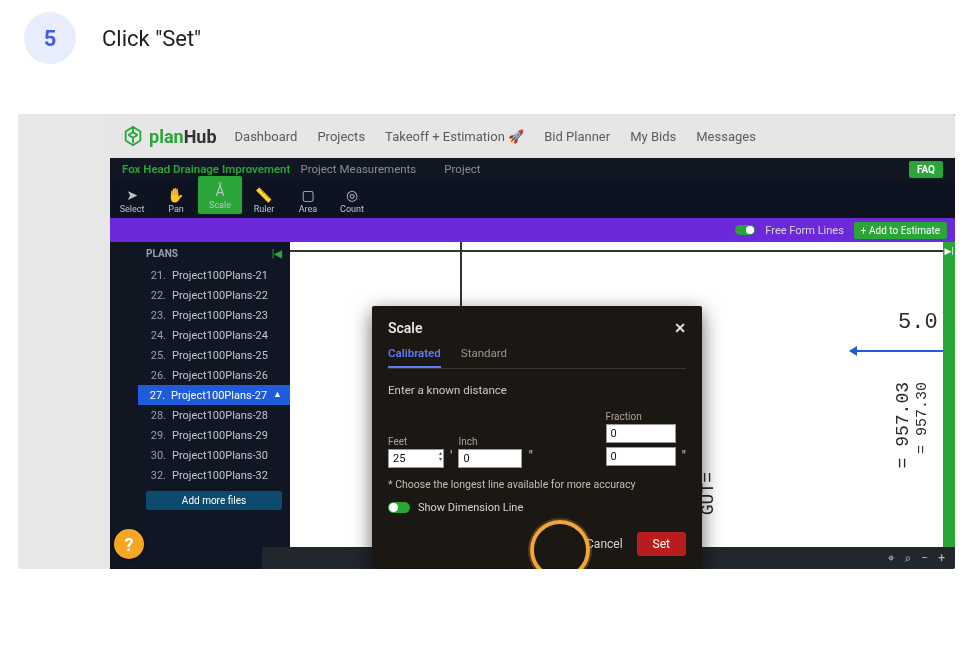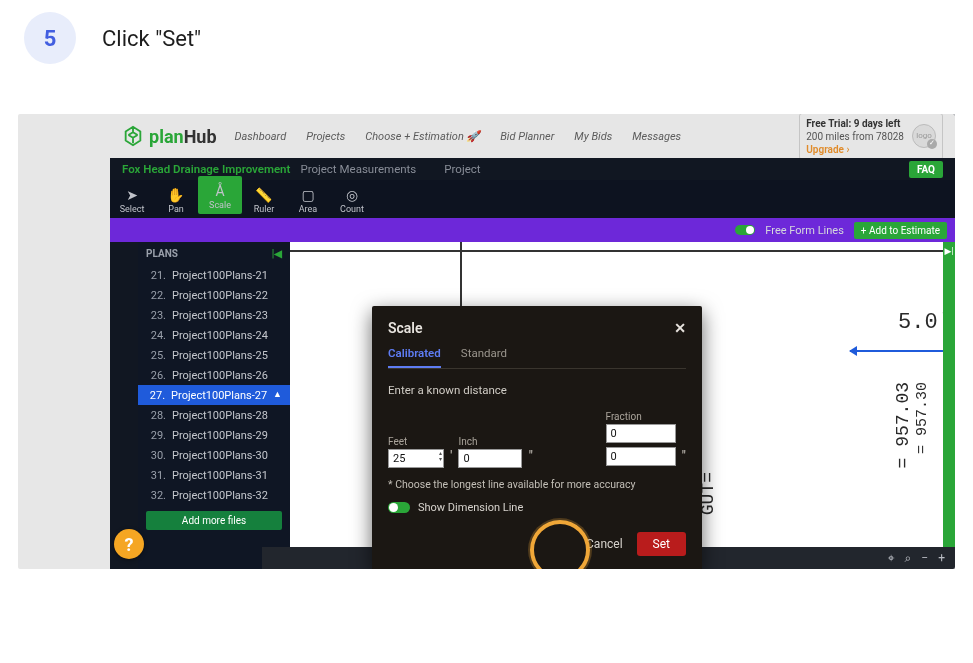--- a/index.html
+++ b/index.html
@@ -10,21 +10,21 @@
     .step-text { font-size: 22px; color: #1d1d1d; }
 
     .screenshot-wrap { margin: 38px 18px 0 18px; height: 455px; background: #e7e7e7; position: relative; overflow: hidden; border-radius: 2px; }
     .app { position: absolute; left: 92px; top: 0; right: 0; bottom: 0; background: #111722; display: flex; flex-direction: column; }
 
     
     .app-top { height: 44px; background: #e6e6e6; display: flex; align-items: center; padding: 0 12px; gap: 18px; }
     .logo { display: flex; align-items: center; gap: 5px; color: #2aa638; font-weight: 700; font-size: 18px; }
     .logo svg { width: 22px; height: 22px; }
     .logo-text b { color: #333; font-weight: 700; }
-    .topnav { display: flex; gap: 20px; font-size: 11px; color: #5c5c5c; font-style: italic; }
+    .topnav { display: flex; gap: 20px; font-size: 13px; color: #5c5c5c; }
     .topnav .rocket { color: #2aa638; }
     .trial { margin-left: auto; display:flex; align-items:center; gap:8px; font-size: 10px; color: #555; line-height: 1.3; border:1px solid #c5c5c5; padding:3px 6px; border-radius:3px; }
     .trial .upg { color:#e08b2a; font-weight:600; }
     .avatar { width:24px; height:24px; border-radius:50%; background:#d9d9d9; border:1px solid #bbb; position:relative; display:flex; align-items:center; justify-content:center; font-size:8px; color:#999;}
     .avatar::after{content:"✓"; position:absolute; bottom:-2px; right:-2px; background:#aaa; color:#fff; width:10px; height:10px; border-radius:50%; font-size:7px; display:flex; align-items:center; justify-content:center;}
 
     
     .crumb-row { background:#111722; display:flex; align-items:center; height:22px; padding:0 12px; font-size:11.5px; }
     .crumb-row .c1 { color:#2aa638; font-weight:600; }
     .crumb-row .c2 { color:#888d97; }
@@ -46,21 +46,21 @@
     
     .main { flex:1; display:flex; position:relative; overflow:hidden;padding-left:28px; }
     .plans-col { width:152px; background:#0f1624; color:#c4c7cd; font-size:11px; display:flex; flex-direction:column; }
     .plans-hdr { display:flex; justify-content:space-between; padding:6px 8px; font-weight:700; color:#9aa0ab; font-size:10px; }
     .plans-hdr .collapse { color:#2aa638; font-size:10px; }
     .plan-item { display:flex; gap:6px; padding:3.5px 8px; white-space:nowrap; }
     .plan-item.sel { background:#1f5bdb; color:#fff; }
     .plan-item .num { width:20px; text-align:right; color:#9aa0ab; }
     .plan-item.sel .num { color:#fff; }
     .plan-item .carat { margin-left:auto; color:#fff; font-size:9px; }
-    .addfiles { margin:6px 8px; background:#15803d; color:#fff; font-size:10px; padding:4px 8px; border-radius:2px; text-align:center; }
+    .addfiles { margin:6px 8px; background:#0c4a6e; color:#fff; font-size:10px; padding:4px 8px; border-radius:2px; text-align:center; }
 
     .canvas-area { flex:1; position:relative; background:#fff; }
     .blueprint { position:absolute; inset:0; }
     
     .blueprint { background:
       linear-gradient(to right, transparent 0, transparent 170px, #333 170px, #333 172px, transparent 172px),
       linear-gradient(to bottom, transparent 0, transparent 8px, #333 8px, #333 10px, transparent 10px),
       #fff; }
     .bp-text { position:absolute; font-family: "Courier New", monospace; color:#2a2a2a; }
     .bp-vert { writing-mode: vertical-rl; transform: rotate(180deg); }
@@ -124,32 +124,24 @@
     <div class="app-top">
       <div class="logo">
         <svg viewBox="0 0 24 24">
             <path fill="none" stroke="#2aa638" stroke-width="2" d="M12 2v6m0 0l5 3m-5-3L7 11m5 9v-6m0 0l5-3m-5 3l-5-3M4 7l8-5 8 5v10l-8 5-8-5V7z"></path>
           </svg>
         <span class="logo-text"><span>plan</span><b>Hub</b></span>
       </div>
       <div class="topnav">
         <span>Dashboard</span>
         <span>Projects</span>
-        <span><span>Choose + Estimation</span> <span class="rocket">🚀</span></span>
+        <span><span>Takeoff + Estimation</span> <span class="rocket">🚀</span></span>
         <span>Bid Planner</span>
         <span>My Bids</span>
         <span>Messages</span>
-      </div>
-      <div class="trial">
-        <div>
-          <div style="font-weight:700; color:#333;">Free Trial: 9 days left</div>
-          <div>200 miles from 78028</div>
-          <div class="upg">Upgrade  ›</div>
-        </div>
-        <div class="avatar">logo</div>
       </div>
     </div>
 
     <div class="crumb-row">
       <span class="c1">Fox Head Drainage Improvement</span>
       <span class="c2" style="margin-left:10px;">Project Measurements</span>
       <span class="c2" style="margin-left:28px;">Project</span>
       <span class="faq">FAQ</span>
     </div>
 
@@ -226,24 +218,20 @@
               <span class="num">28.</span>
               <span>Project100Plans-28</span>
             </div>
             <div class="plan-item">
               <span class="num">29.</span>
               <span>Project100Plans-29</span>
             </div>
             <div class="plan-item">
               <span class="num">30.</span>
               <span>Project100Plans-30</span>
-            </div>
-            <div class="plan-item">
-              <span class="num">31.</span>
-              <span>Project100Plans-31</span>
             </div>
             <div class="plan-item">
               <span class="num">32.</span>
               <span>Project100Plans-32</span>
             </div>
           </div>
         <div class="addfiles">Add more files</div>
       </div>
 
       <div class="canvas-area">

